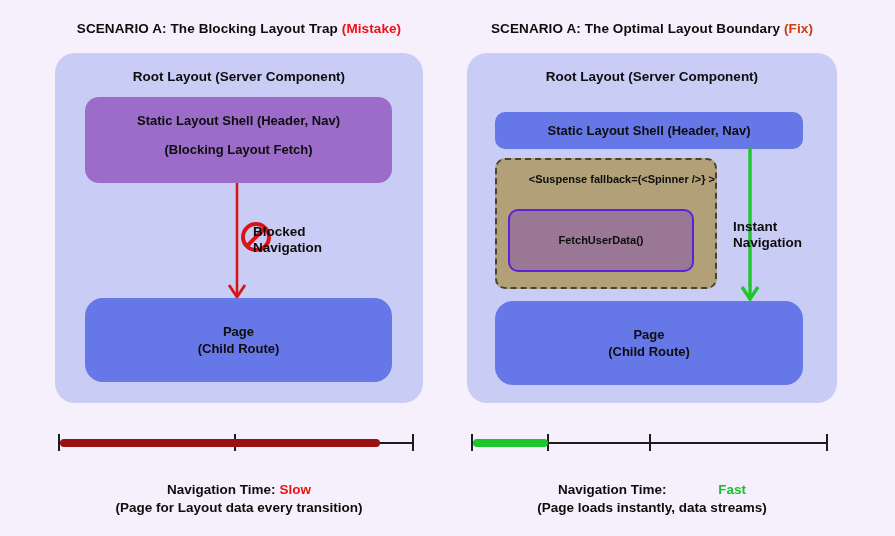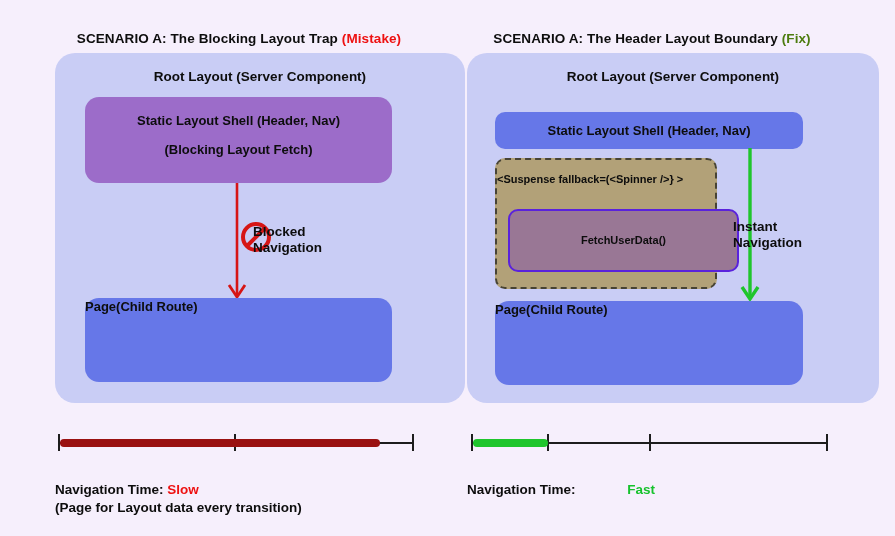--- a/index.html
+++ b/index.html
@@ -6,72 +6,72 @@
   body{
     width:895px;height:536px;position:relative;overflow:hidden;
     background:#f6effc;
     font-family:"Liberation Sans", sans-serif;
     color:#0d0d0d;
     -webkit-font-smoothing:antialiased;
   }
 
   
   .scenario-title{
-    position:absolute;top:31px;text-align:center;
+    position:absolute;top:21px;text-align:center;
     font-size:13.5px;font-weight:bold;letter-spacing:.1px;
   }
   .scenario-title.left{left:55px;width:368px;}
   .scenario-title.right{left:467px;width:370px;}
   .tag-red{color:#ee1111;}
-  .tag-green{color:#4d7c0f;}
+  .tag-green{color:#c2410c;}
 
   
   .panel{
     position:absolute;top:53px;height:350px;
-    background:#c9cdf5;border-radius:20px;padding-left:42px;
+    background:#c9cdf5;border-radius:20px;
   }
   .panel.left{left:55px;width:368px;}
   .panel.right{left:467px;width:370px;}
   .panel-title{
     position:absolute;top:16px;left:0;width:100%;text-align:center;
     font-size:13.5px;font-weight:bold;
   }
 
   .box{position:absolute;border-radius:14px;text-align:center;font-weight:bold;}
 
   
   .purple-box{
     left:30px;top:44px;width:307px;height:86px;
     background:#9c6cc9;font-size:13px;padding-top:16px;box-sizing:border-box;
   }
   .purple-box .spacer{height:13px;}
   .purple-box div{line-height:16px;}
 
   .page-box{
     background:#6677e8;font-size:13px;
-    display:flex;flex-direction:row;justify-content:flex-start;
+    display:flex;flex-direction:column;justify-content:center;border-radius:18px;
   }
   .page-box div{line-height:17px;}
   .panel.left .page-box{left:30px;top:245px;width:307px;height:84px;}
   .panel.right .page-box{left:28px;top:248px;width:308px;height:84px;}
 
   
   .shell-box{
     left:28px;top:59px;width:308px;height:37px;border-radius:10px;
     background:#6677e8;font-size:13px;
     display:flex;align-items:center;justify-content:center;
   }
   .suspense-box{
     left:28px;top:105px;width:222px;height:131px;border-radius:10px;
     background:#b2a178;border:2px dashed #474334;box-sizing:border-box;
     font-size:11px;
   }
-  .suspense-label{margin-top:13px;text-align:left;font-weight:bold;line-height:13px;}
+  .suspense-label{margin-top:13px;text-align:right;font-weight:bold;line-height:13px;}
   .fetch-box{
-    position:absolute;left:11px;top:49px;width:231px;height:63px;border-radius:10px;
+    position:absolute;left:11px;top:49px;width:186px;height:63px;border-radius:10px;
     background:#997795;border:2.5px solid #5a22dc;box-sizing:border-box;
     display:flex;flex-direction:column;justify-content:center;text-align:center;
     font-size:11px;font-weight:bold;
   }
   .fetch-box div{line-height:13.5px;}
 
   
   svg.arrow{position:absolute;overflow:visible;}
 
   
@@ -95,36 +95,36 @@
   .timeline.left{left:58px;width:357px;}
   .timeline.right{left:471px;width:358px;}
   .timeline .axis{position:absolute;left:1px;right:2px;top:8px;height:2px;background:#1d1d1d;}
   .timeline .tick{position:absolute;top:0;width:2px;height:17px;background:#1d1d1d;}
   .timeline .bar{position:absolute;top:5px;height:8px;border-radius:4px;}
   .bar.maroon{left:2px;width:320px;background:#9a1111;}
   .bar.green{left:2px;width:75px;background:#1fc52c;}
 
   
   .caption{
-    position:absolute;top:481px;
+    position:absolute;top:481px;text-align:center;
     font-size:13.5px;font-weight:bold;line-height:17.5px;
   }
   .caption.left{left:55px;width:368px;}
   .caption.right{left:467px;width:370px;}
   .status-red{color:#ee1111;}
   .status-green{color:#16c22c;margin-left:48px;}
 </style>
 </head>
 <body>
 
 <div class="scenario-title left">
   <span>SCENARIO A: The Blocking Layout  Trap </span><span class="tag-red">(Mistake)</span>
 </div>
 <div class="scenario-title right">
-  <span>SCENARIO A: The Header Layout  Boundary </span><span class="tag-green">(Fix)</span>
+  <span>SCENARIO A: The Optimal Layout  Boundary </span><span class="tag-green">(Fix)</span>
 </div>
 
 <div class="panel left">
   <div class="panel-title">Root Layout (Server Component)</div>
 
   <div class="box purple-box">
     <div>Static Layout Shell (Header, Nav)</div>
     <div class="spacer"></div>
     <div>(Blocking Layout Fetch)</div>
   </div>
@@ -200,13 +200,14 @@
   <div>
     <span>Navigation Time: </span><span class="status-red">Slow</span>
   </div>
   <div>(Page for Layout data every transition)</div>
 </div>
 
 <div class="caption right">
   <div>
     <span>Navigation Time: </span><span class="status-green">Fast</span>
   </div>
+  <div>(Page loads instantly, data streams)</div>
 </div>
 
 </body></html>

